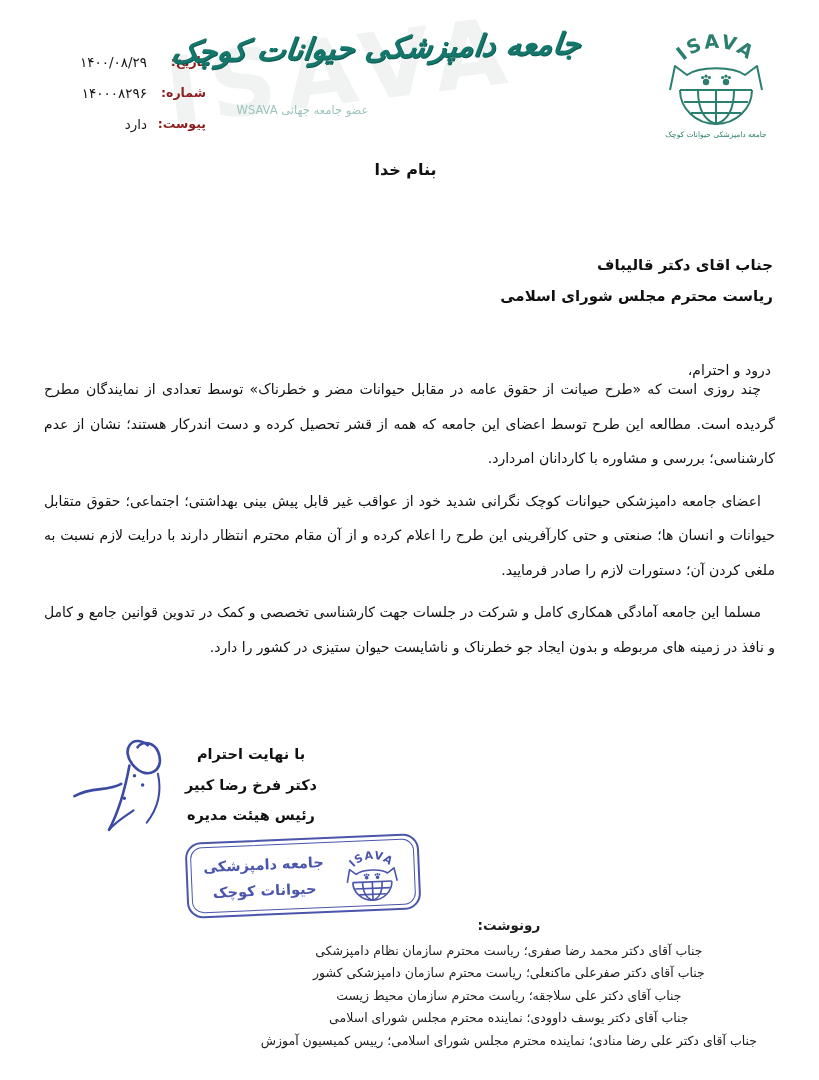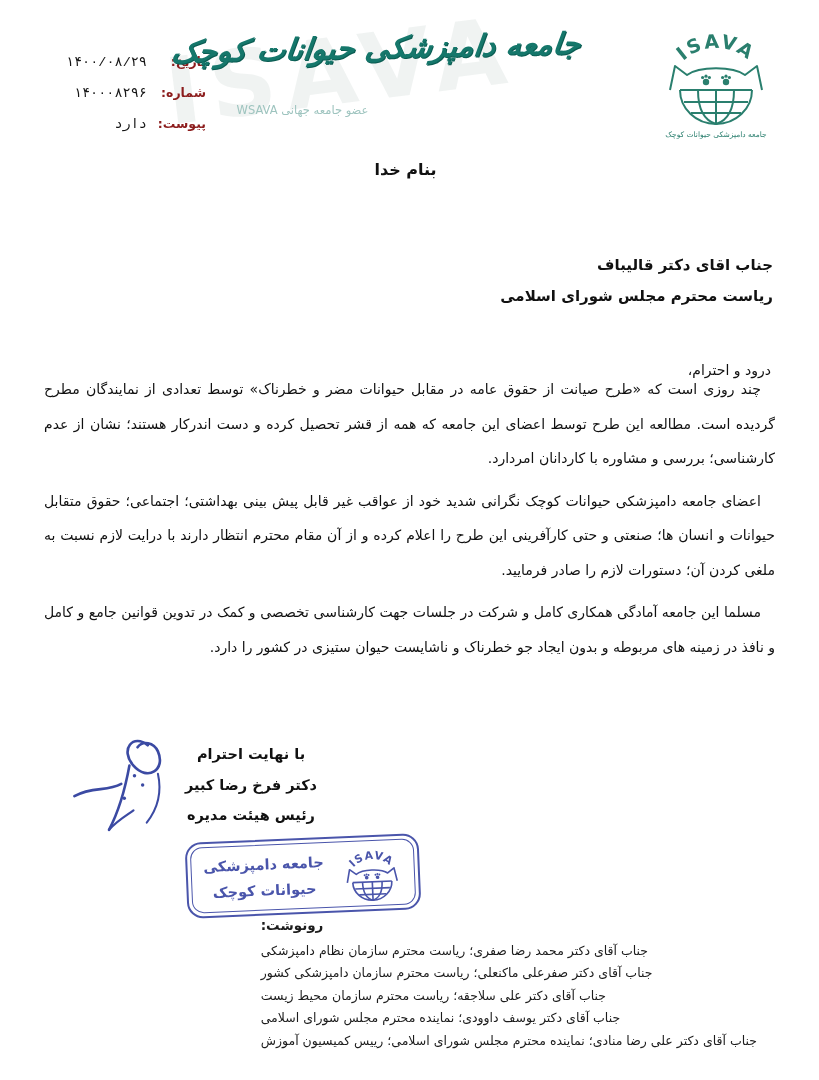--- a/index.html
+++ b/index.html
@@ -12,21 +12,21 @@
   
   .watermark {
     position:absolute; left:165px; top:14px; width:420px; height:115px;
     color:rgba(150,172,166,0.14); font-size:92px; font-weight:bold;
     letter-spacing:10px; transform:rotate(-7deg); overflow:hidden;
     user-select:none; pointer-events:none;
   }
   .meta { position:absolute; top:46px; left:26px; width:180px; direction:rtl; }
   .meta-row { display:flex; align-items:center; height:31px; gap:9px; }
   .meta-label { color:#8c1d1d; font-weight:bold; font-size:12.5px; min-width:50px; }
-  .meta-value { color:#141414; font-size:13.5px; letter-spacing:1.5px;font-family:Liberation Mono, monospace; }
+  .meta-value { color:#141414; font-size:13.5px; letter-spacing:1.5px; }
 
   .banner { position:absolute; left:172px; top:30px; width:405px; text-align:center; }
   .banner-title {
     display:inline-block; font-size:30px; font-weight:bold; font-style:italic;
     color:#15776b; white-space:nowrap; transform:skewX(-8deg) rotate(-1.2deg);
     text-shadow:1px 1px 0 #0b5c52; direction:rtl;
   }
   .banner-sub {
     position:absolute; left:195px; top:103px; width:215px; text-align:center;
     color:#9ec4bf; font-size:11.5px; direction:rtl;
@@ -61,21 +61,21 @@
   }
   .stamp::before {
     content:""; position:absolute; inset:3px; border:1.5px solid #4a55ab;
     border-radius:12px; pointer-events:none;
   }
   .stamp-logo { width:76px; height:64px; flex:none; }
   .stamp-text { flex:1; text-align:center; font-weight:bold; font-size:14.5px;
     line-height:26px; }
 
   
-  .cc { position:absolute; right:62px; top:914px; direction:rtl; text-align:left;
+  .cc { position:absolute; right:62px; top:914px; direction:rtl; text-align:center;
     font-size:12.5px; line-height:22.5px; color:#1c1c1c; }
   .cc-label { font-weight:bold; font-size:13.5px; margin-bottom:3px; }
 </style>
 </head>
 <body>
 
 <div class="page">
 
   <div class="watermark">ISAVA</div>
 

